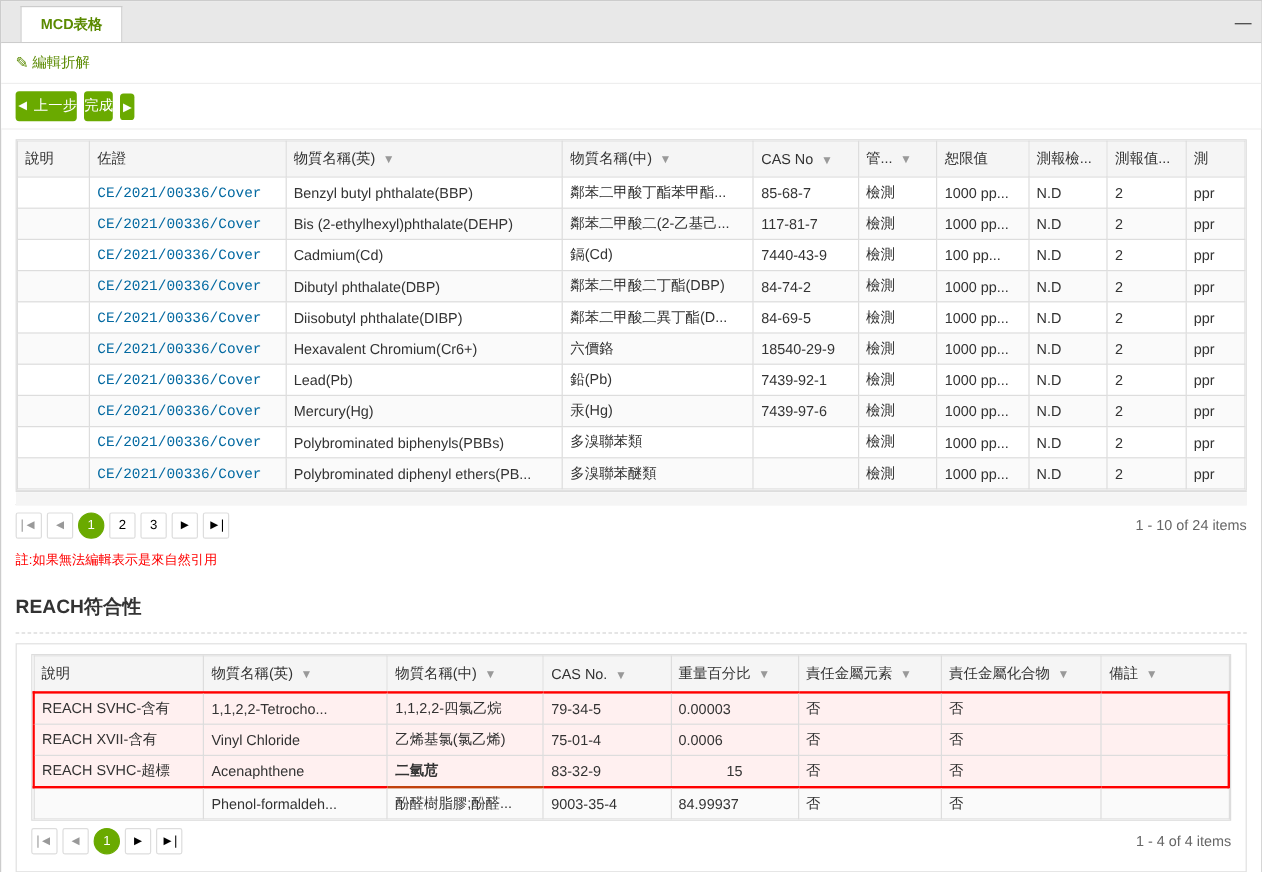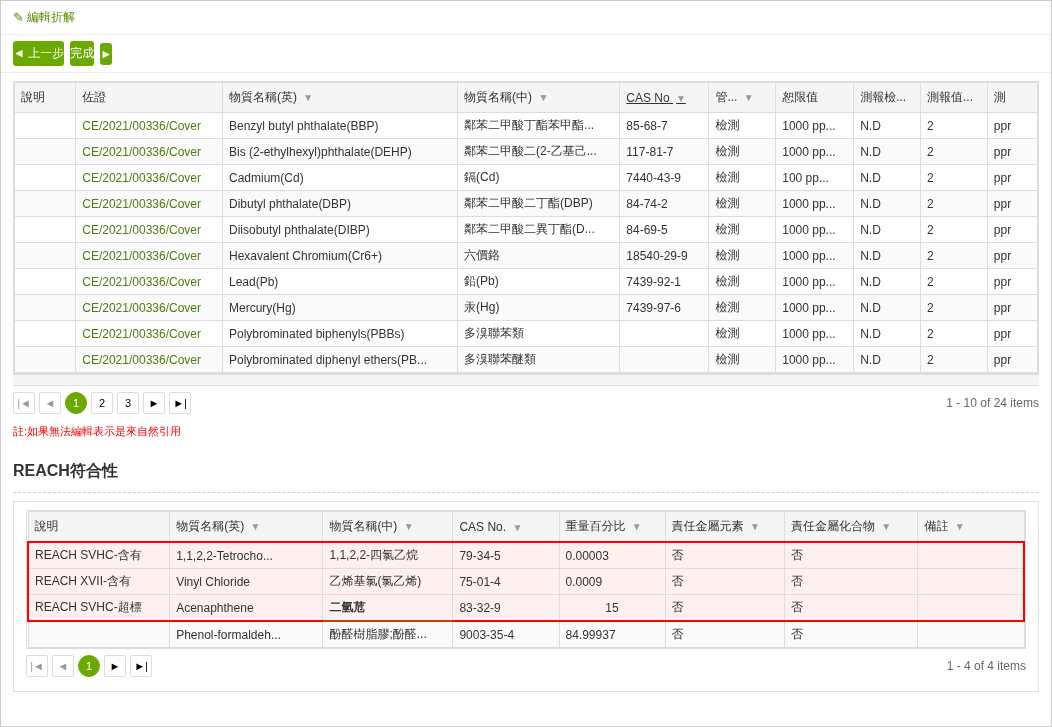--- a/index.html
+++ b/index.html
@@ -18,21 +18,21 @@
     .nav-bar { background: #fff; padding: 6px 12px; border-bottom: 1px solid #eee; display: flex; align-items: center; gap: 6px; }
     .nav-btn { background: #6aaa00; color: #fff; border: none; border-radius: 3px; padding: 4px 0; cursor: pointer; font-size: 12px; display: flex; align-items: center; gap: 4px; }
     .nav-btn-done { background: #6aaa00; }
     
     .table-wrapper { overflow-x: auto; border: 1px solid #ddd; margin: 0 12px; }
     table { width: 100%; border-collapse: collapse; }
     thead tr { background: #f5f5f5; }
     th { border: 1px solid #ddd; padding: 6px 6px; text-align: left; white-space: nowrap; font-weight: normal; color: #333; position: relative; }
     th .filter-icon { color: #999; font-size: 10px; margin-left: 3px; cursor: pointer; }
     td { border: 1px solid #ddd; padding: 4px 6px; white-space: nowrap; color: #333; }
-    td.link-cell { color: #4d7c0f; cursor: pointer; }
+    td.link-cell { color: #0369a1; cursor: pointer; font-family: Liberation Mono, monospace; }
     tr:nth-child(even) { background: #fafafa; }
     
     .scrollbar-area { height: 12px; background: #f5f5f5; border-top: 1px solid #ddd; border-bottom: 1px solid #ddd; overflow-x: auto; margin: 0 12px; }
     .scrollbar-inner { height: 12px; width: 200%; }
     
     .pagination { display: flex; align-items: center; gap: 4px; padding: 6px 12px; justify-content: space-between; }
     .pagination-left { display: flex; align-items: center; gap: 4px; }
     .page-btn { width: 22px; height: 22px; display: flex; align-items: center; justify-content: center; border: 1px solid #ddd; background: #fff; cursor: pointer; border-radius: 2px; font-size: 11px; }
     .page-btn.active { background: #6aaa00; color: #fff; border-color: #6aaa00; border-radius: 50%; }
     .page-btn.inactive { color: #999; }
@@ -45,21 +45,21 @@
     .divider { border: none; border-top: 1px dashed #ccc; margin: 4px 12px; }
     
     .reach-table-wrapper { overflow-x: auto; border: 1px solid #ddd; margin: 0 12px; }
     
     .bottom-pagination { display: flex; align-items: center; gap: 4px; padding: 6px 12px; justify-content: space-between; }
     
     .col-desc { width: 55px; }
     .col-citation { width: 120px; }
     .col-name-en { width: 185px; }
     .col-name-zh { width: 100px; }
-    .col-cas { width: 80px; text-decoration: underline; }
+    .col-cas { width: 80px; }
     .col-mgmt { width: 60px; }
     .col-limit { width: 70px; margin-left: 15px; }
     .col-report { width: 60px; }
     .col-report2 { width: 60px; }
     .col-unit { width: 45px; }
 
     .reach-col-desc { width: 110px; }
     .reach-col-name-en { width: 130px; }
     .reach-col-name-zh { width: 100px; }
     .reach-col-cas { width: 90px; }
@@ -68,20 +68,26 @@
     .reach-col-compound { width: 110px; }
     .reach-col-note { width: 90px; }
     
     .inner-section { background: #fff; border: 1px solid #e0e0e0; margin: 8px 12px; padding: 8px 0; }
   </style>
 </head>
 <body>
 
 <div class="window">
 
+  <div class="title-bar">
+    <div style="display:flex; align-items:flex-end; padding-left:8px;">
+      <div class="tab-active">MCD表格</div>
+    </div>
+    <div class="window-controls">—</div>
+  </div>
 
   <div class="toolbar">
     <button class="edit-btn">
       <span class="edit-icon">✎</span>
       <span>編輯折解</span>
     </button>
   </div>
 
   <div class="nav-bar">
     <button class="nav-btn">◄ 上一步</button>
@@ -279,21 +285,21 @@
     <td style="border-top: 2px solid red; border-bottom: 1px solid rgb(221, 221, 221);">0.00003</td>
     <td style="border-top: 2px solid red; border-bottom: 1px solid rgb(221, 221, 221);">否</td>
     <td style="border-top: 2px solid red; border-bottom: 1px solid rgb(221, 221, 221);">否</td>
     <td style="border-top: 2px solid red; border-bottom: 1px solid rgb(221, 221, 221); border-right: 2px solid red;"></td>
   </tr>
               <tr style="background-color: rgb(255, 240, 240);">
     <td style="border-left: 2px solid red; border-top: 1px solid rgb(221, 221, 221); border-bottom: 1px solid rgb(221, 221, 221);">REACH XVII-含有</td>
     <td style="border-top: 1px solid rgb(221, 221, 221); border-bottom: 1px solid rgb(221, 221, 221);">Vinyl Chloride</td>
     <td style="border-top: 1px solid rgb(221, 221, 221); border-bottom: 1px solid rgb(221, 221, 221);">乙烯基氯(氯乙烯)</td>
     <td style="border-top: 1px solid rgb(221, 221, 221); border-bottom: 1px solid rgb(221, 221, 221);">75-01-4</td>
-    <td style="border-top: 1px solid rgb(221, 221, 221); border-bottom: 1px solid rgb(221, 221, 221);">0.0009</td>
+    <td style="border-top: 1px solid rgb(221, 221, 221); border-bottom: 1px solid rgb(221, 221, 221);">0.0006</td>
     <td style="border-top: 1px solid rgb(221, 221, 221); border-bottom: 1px solid rgb(221, 221, 221);">否</td>
     <td style="border-top: 1px solid rgb(221, 221, 221); border-bottom: 1px solid rgb(221, 221, 221);">否</td>
     <td style="border-top: 1px solid rgb(221, 221, 221); border-bottom: 1px solid rgb(221, 221, 221); border-right: 2px solid red;"></td>
   </tr>
               <tr style="background-color: rgb(255, 240, 240);">
     <td style="border-left: 2px solid red; border-top: 1px solid rgb(221, 221, 221); border-bottom: 2px solid red;">REACH SVHC-超標</td>
     <td style="border-top: 1px solid rgb(221, 221, 221); border-bottom: 2px solid red;">Acenaphthene</td>
     <td style="border-top: 1px solid rgb(221, 221, 221); border-bottom: 2px solid #c2410c; font-weight: bold;">二氫苊</td>
     <td style="border-top: 1px solid rgb(221, 221, 221); border-bottom: 2px solid red;">83-32-9</td>
     <td style="border-top: 1px solid rgb(221, 221, 221); border-bottom: 2px solid red; text-align: center;">15</td>

